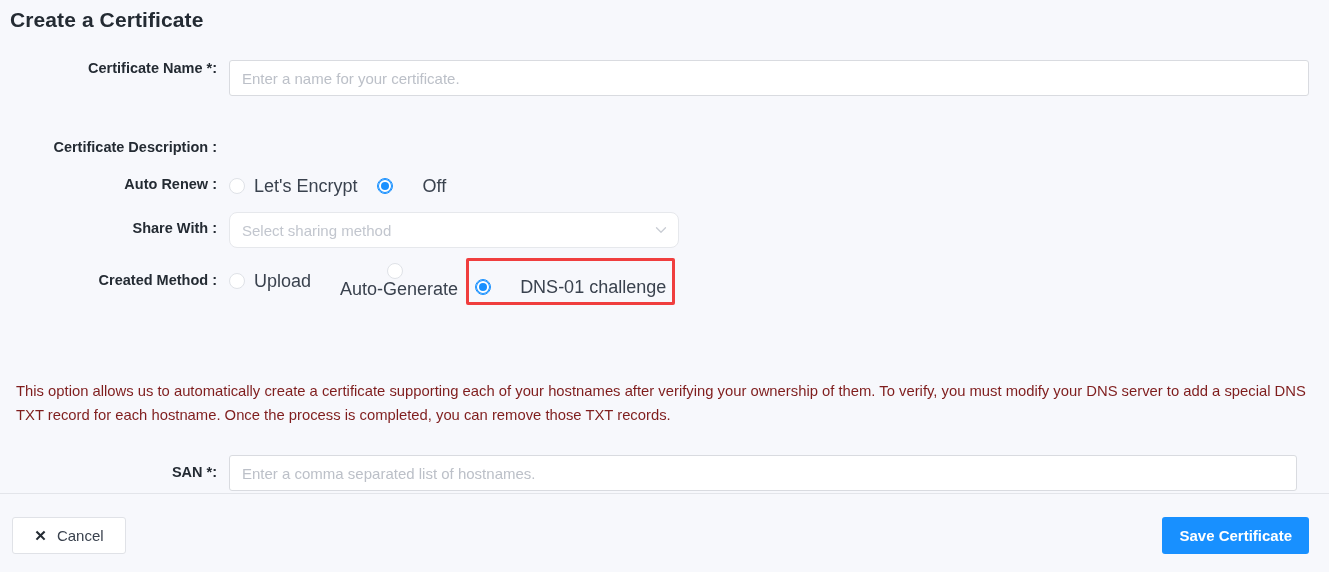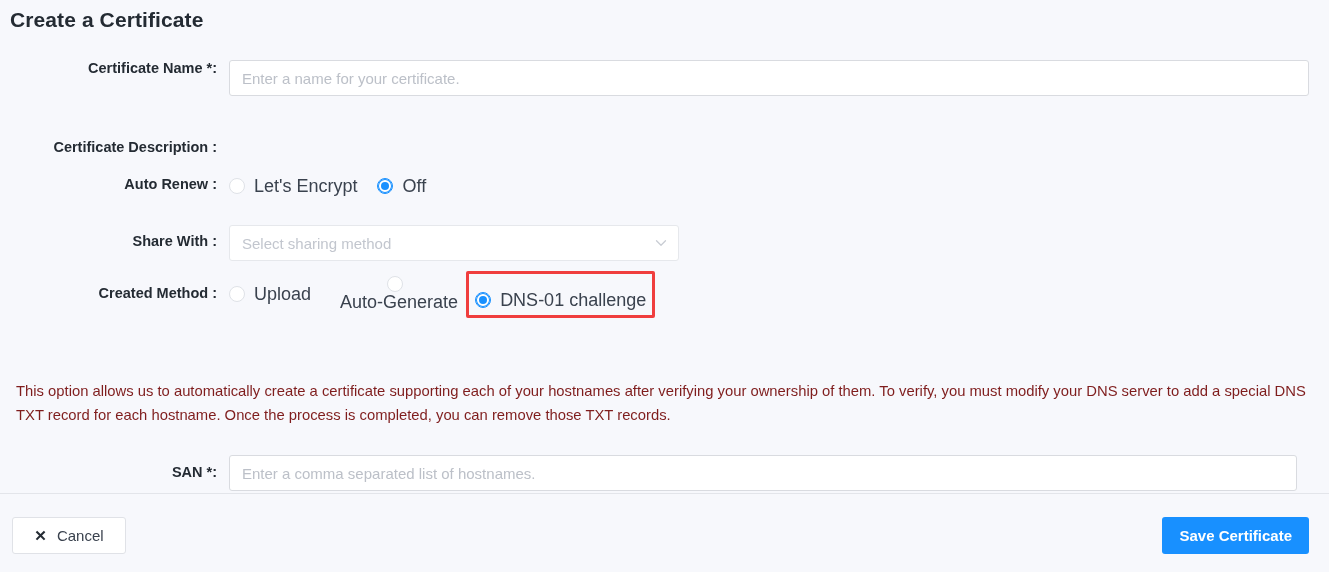--- a/index.html
+++ b/index.html
@@ -84,21 +84,21 @@
     resize: vertical;
     line-height: 1.3;
   }
 
   
   .select-box {
     position: relative;
     width: 450px;
     height: 36px;
     border: 1px solid #e6e8ec;
-    border-radius: 3px;
+    border-radius: 8px;
     background: #ffffff;
     display: flex;
     align-items: center;
     padding: 0 12px;
     cursor: pointer;
   }
   .select-placeholder {
     font-size: 15px;
     color: #c2c6ce;
   }
@@ -118,21 +118,21 @@
     align-items: center;
     height: 30px;
   }
   .radio-item {
     display: inline-flex;
     align-items: center;
     cursor: pointer;
     margin-right: 20px;
     white-space: nowrap;
   }
-  .radio-item:last-child { margin-right: 0; }
+  .radio-item:last-child { margin-right: 0; gap: 20px; }
   .radio-dot {
     width: 16px;
     height: 16px;
     border-radius: 50%;
     border: 1px solid #dfe2e7;
     background: #ffffff;
     display: inline-block;
     position: relative;
     flex: 0 0 auto;
   }
@@ -242,21 +242,21 @@
     <div class="row-label">Certificate Name *:</div>
     <div class="row-field">
       <input class="text-input" type="text" placeholder="Enter a name for your certificate." style="">
     </div>
   </div>
 
   <div class="row" style="margin-bottom:16px;">
     <div class="row-label" style="padding-top:9px;">Certificate Description :</div>
   </div>
 
-  <div class="row" style="margin-bottom:24px;">
+  <div class="row" style="margin-bottom:11px;">
     <div class="row-label" style="padding-top:5px;">Auto Renew :</div>
     <div class="row-field">
       <div class="radio-group">
         <label class="radio-item">
           <span class="radio-dot"></span>
           <span class="radio-label">Let's Encrypt</span>
         </label>
         <label class="radio-item">
           <span class="radio-dot checked"></span>
           <span class="radio-label">Off</span>

